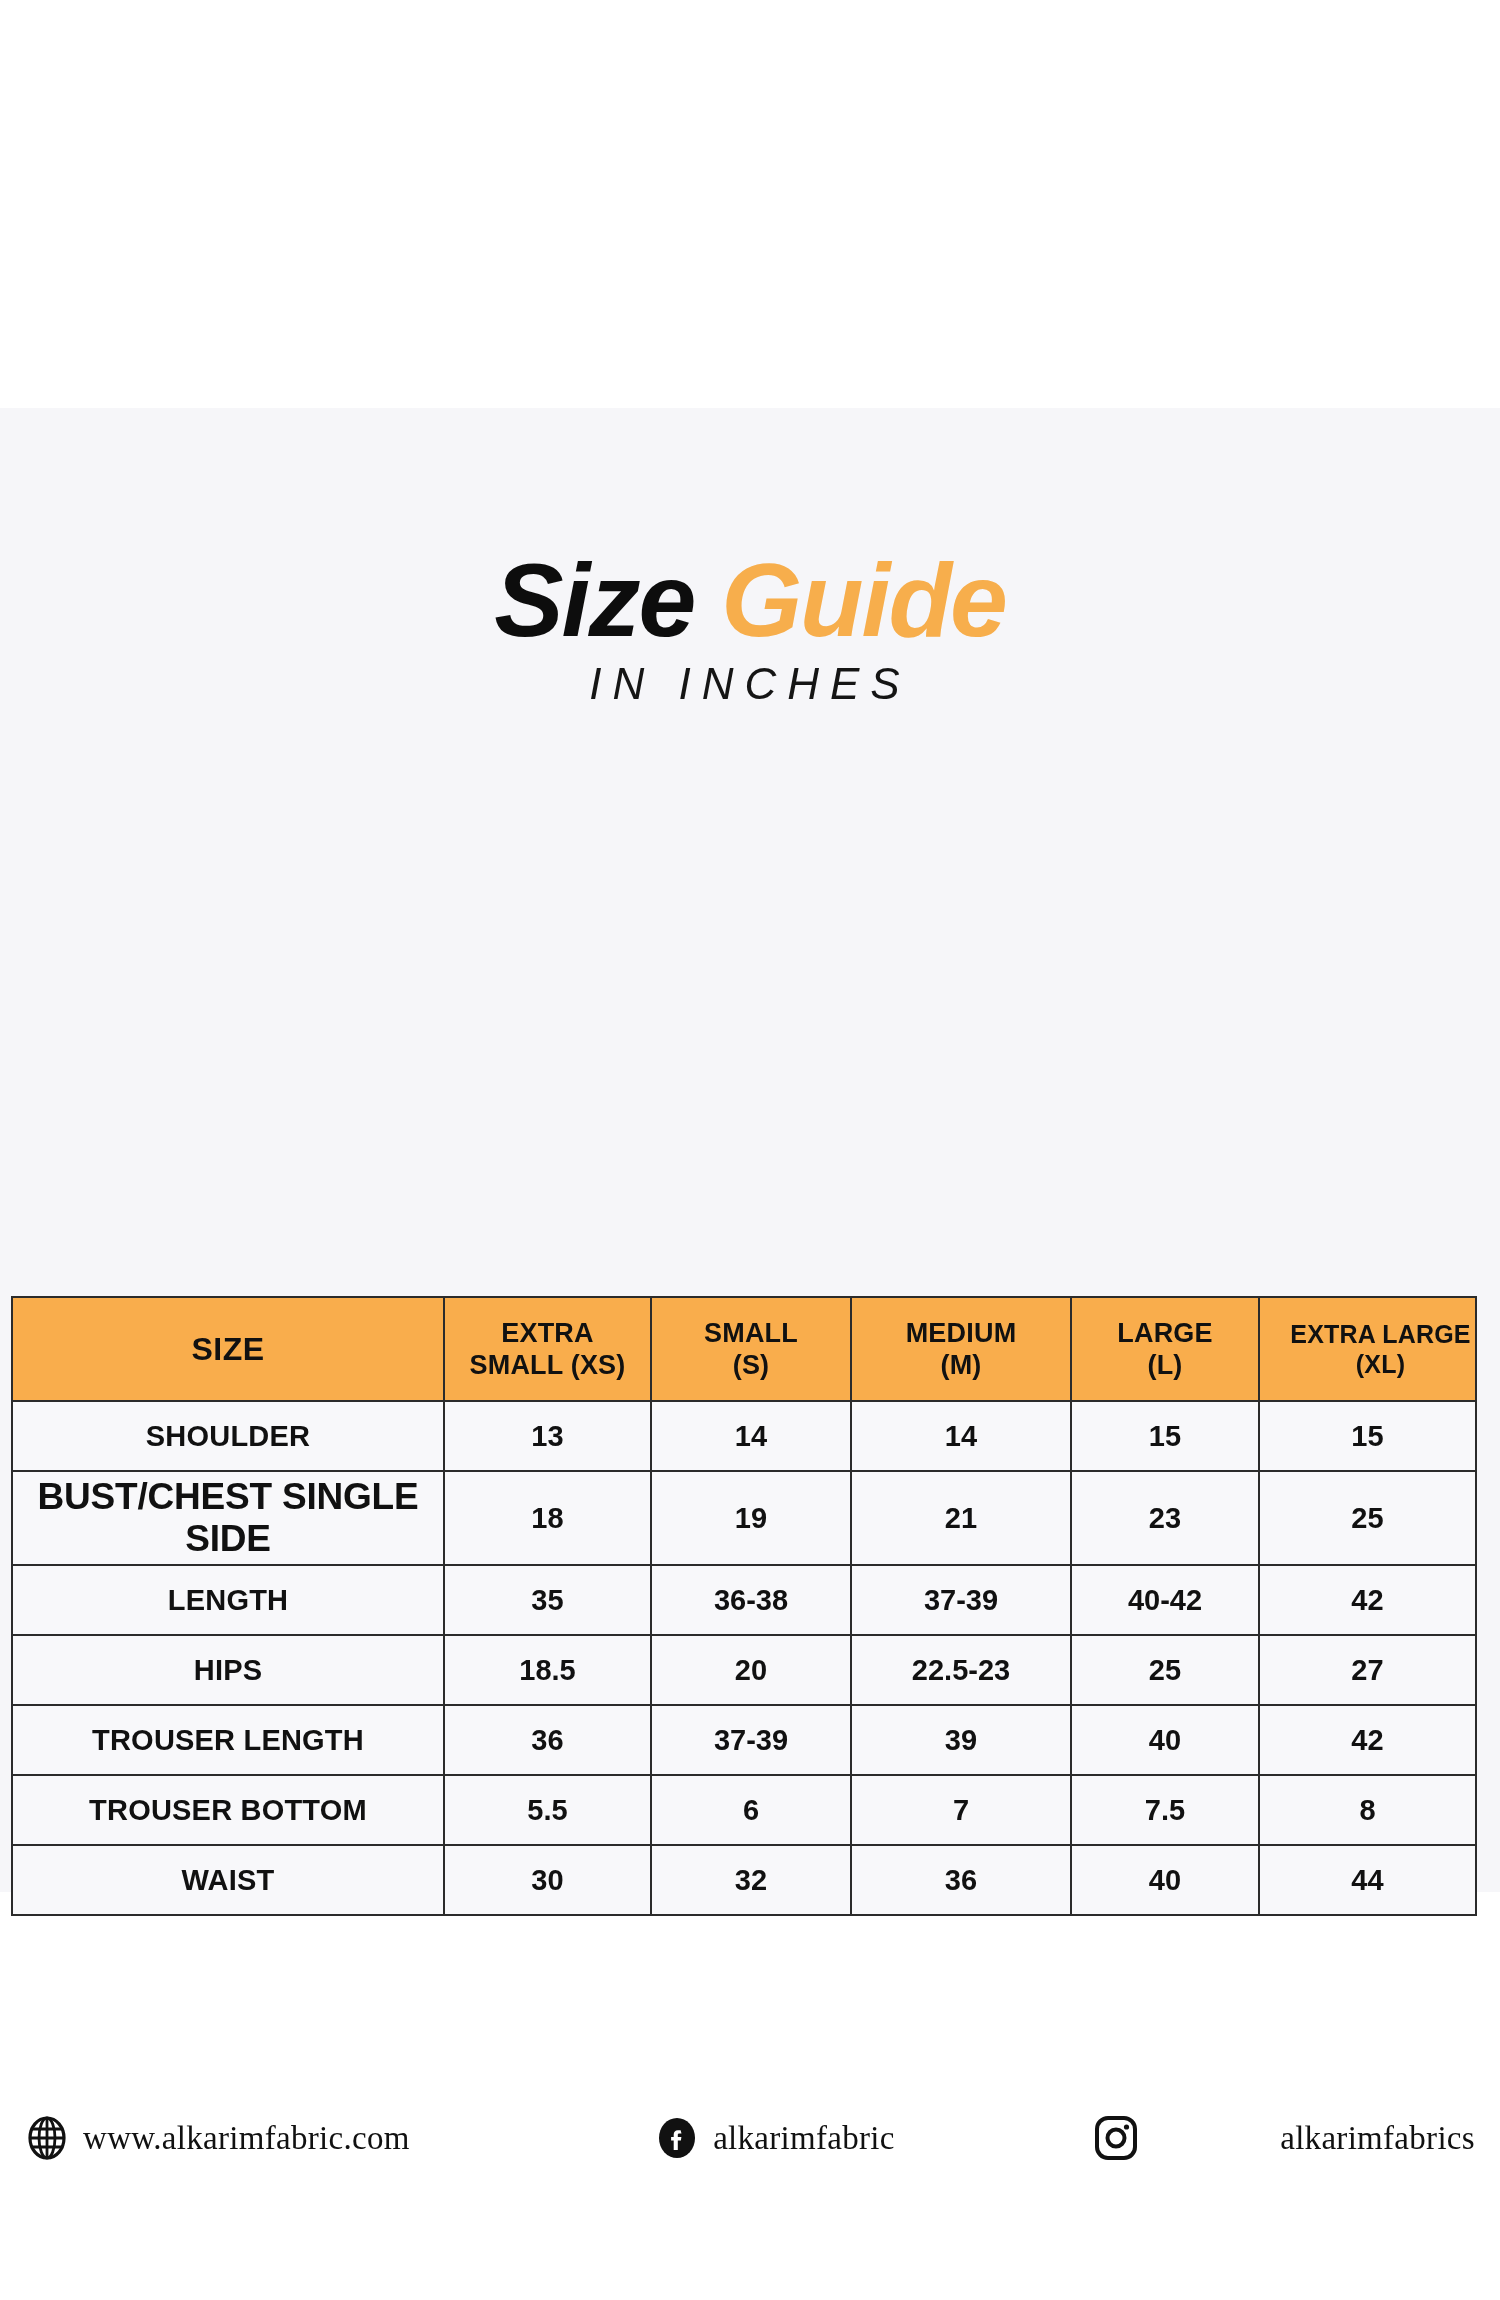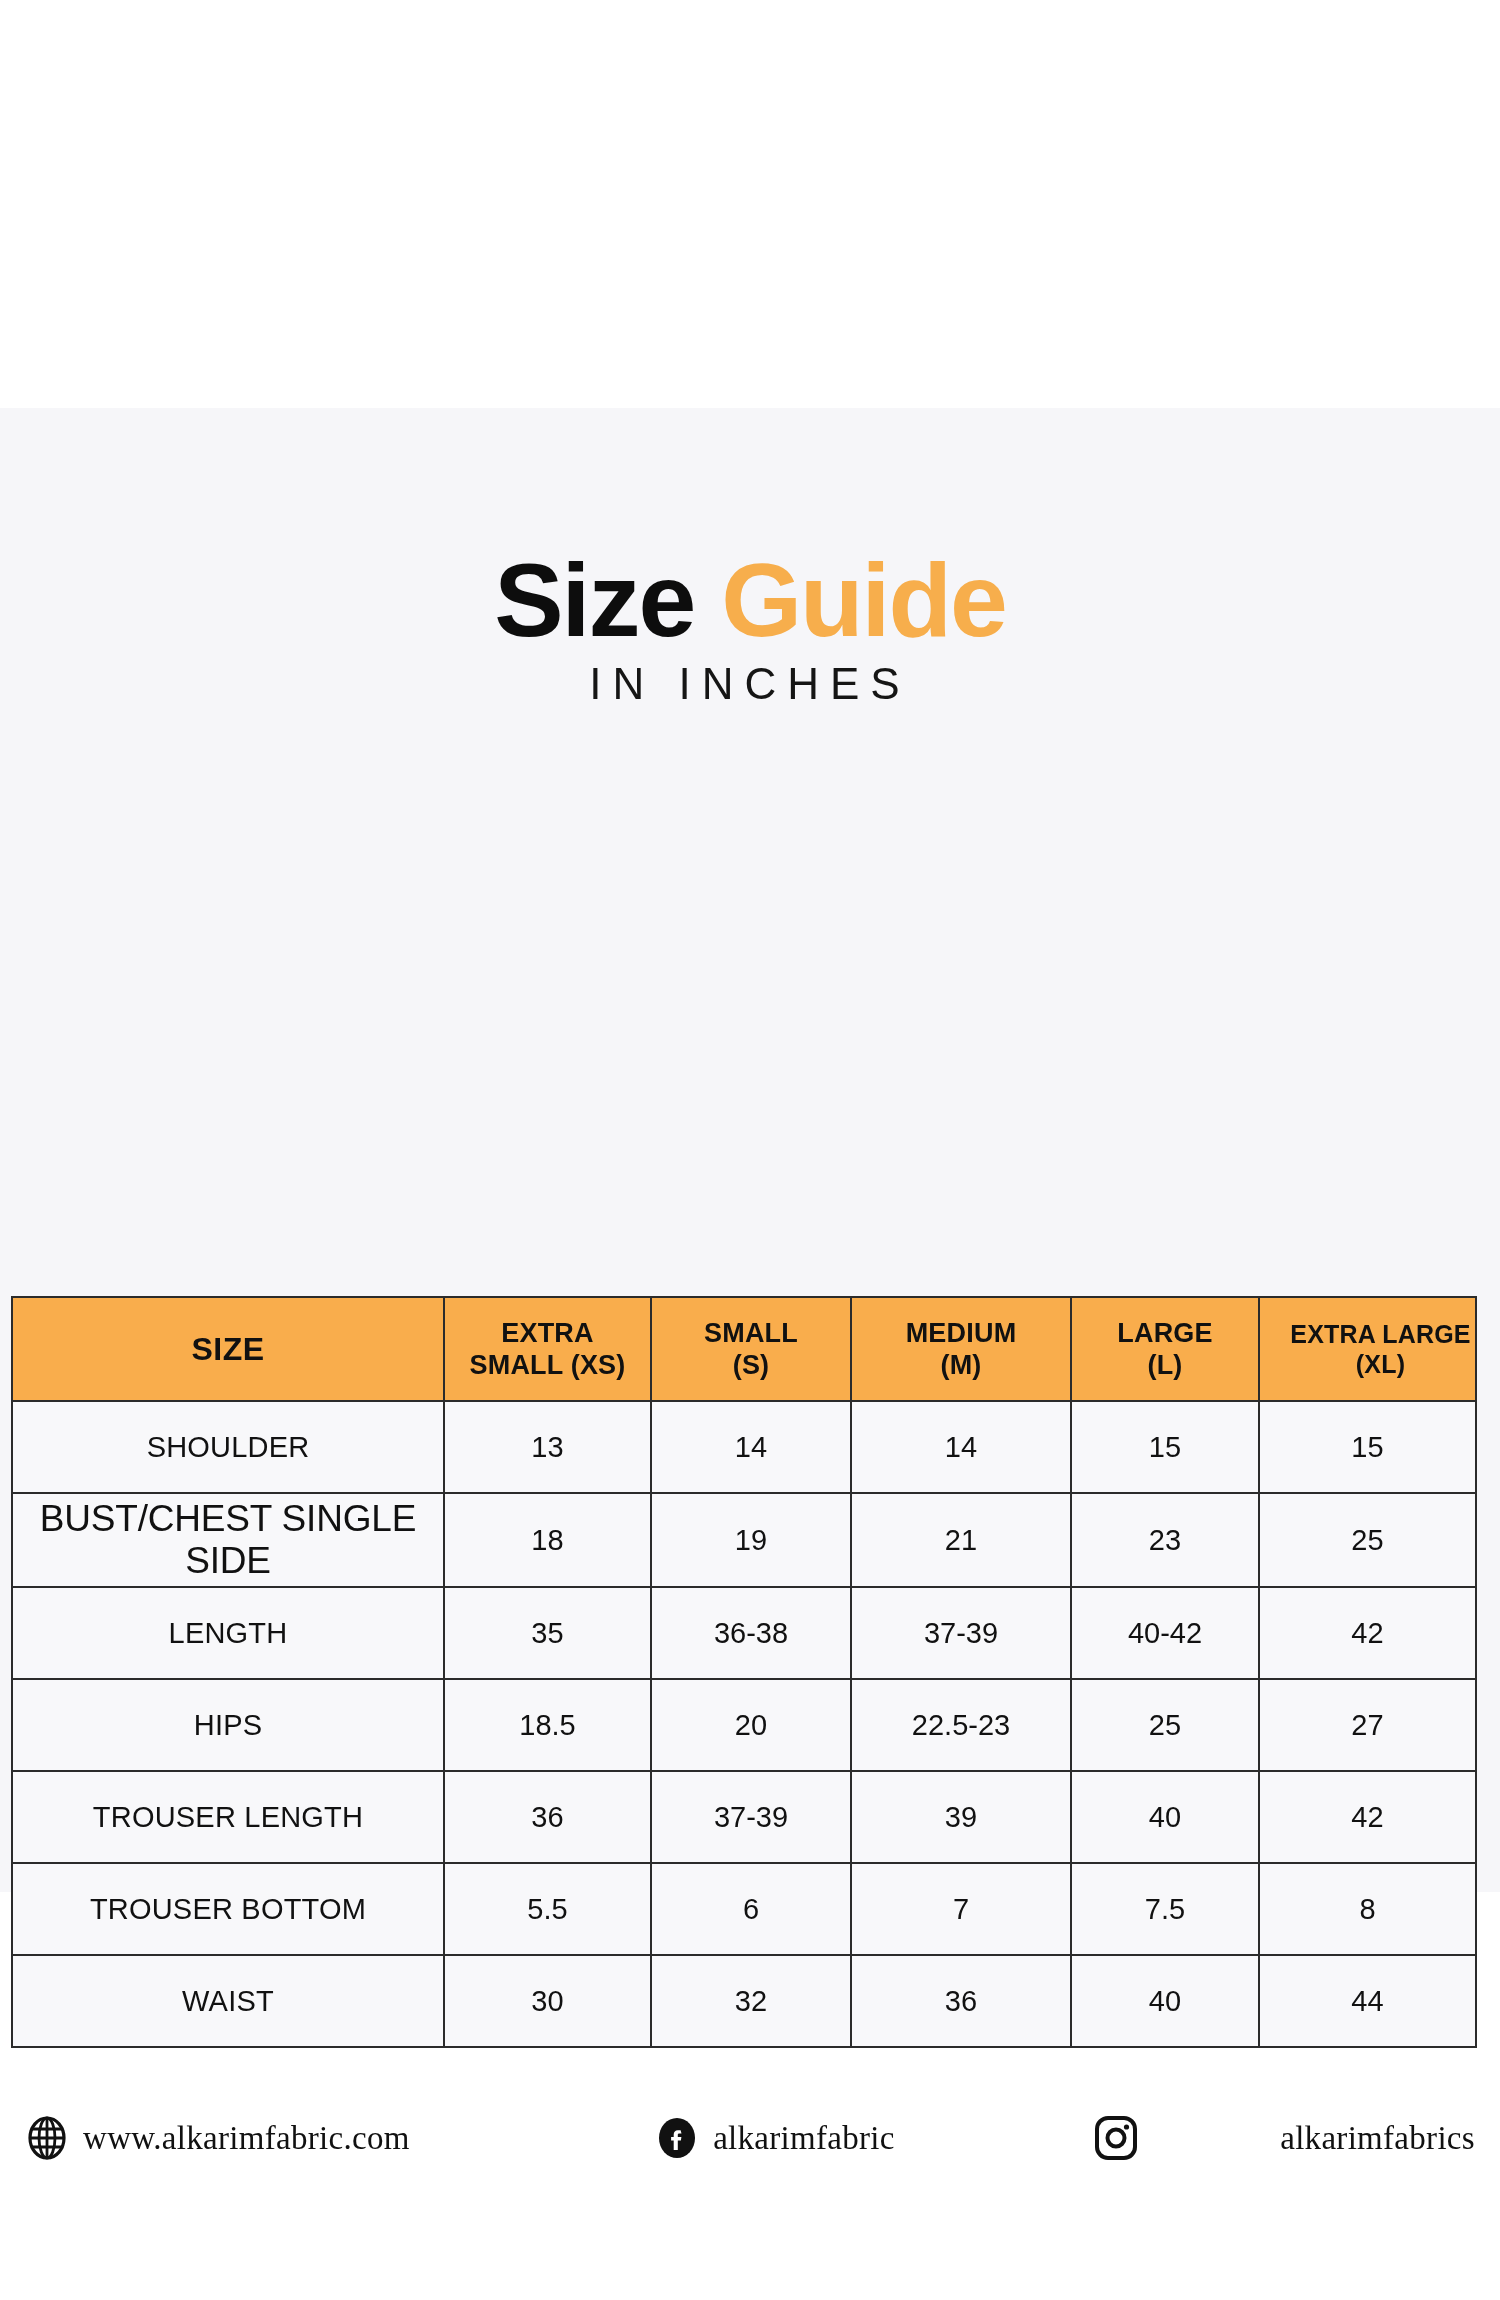--- a/index.html
+++ b/index.html
@@ -29,20 +29,21 @@
     background: #f6f6f9;
   }
 
   
   .title-block {
     position: absolute;
     left: 0;
     top: 140px;
     width: 1500px;
     text-align: center;
+    font-style: italic;
   }
 
   .main-title {
     font-size: 104px;
     font-weight: 800;
     letter-spacing: -2px;
     line-height: 1.0;
     color: #0d0d0d;
     white-space: nowrap;
   }
@@ -104,23 +105,23 @@
   .size-table thead th.head-size {
     font-size: 32px;
     letter-spacing: 0.5px;
   }
   .size-table thead th.head-xl {
     font-size: 25px;
     padding-left: 28px;
   }
 
   .size-table tbody td {
-    height: 92px;
+    height: 70px;
     font-size: 29px;
-    font-weight: 400;
+    font-weight: 700;
     padding: 4px 2px;
     background: #f8f8fa;
   }
   .size-table tbody td.label {
     font-size: 29px;
     letter-spacing: 0.2px;
   }
   .size-table tbody td.label.long {
     font-size: 37px;
     letter-spacing: -0.2px;

